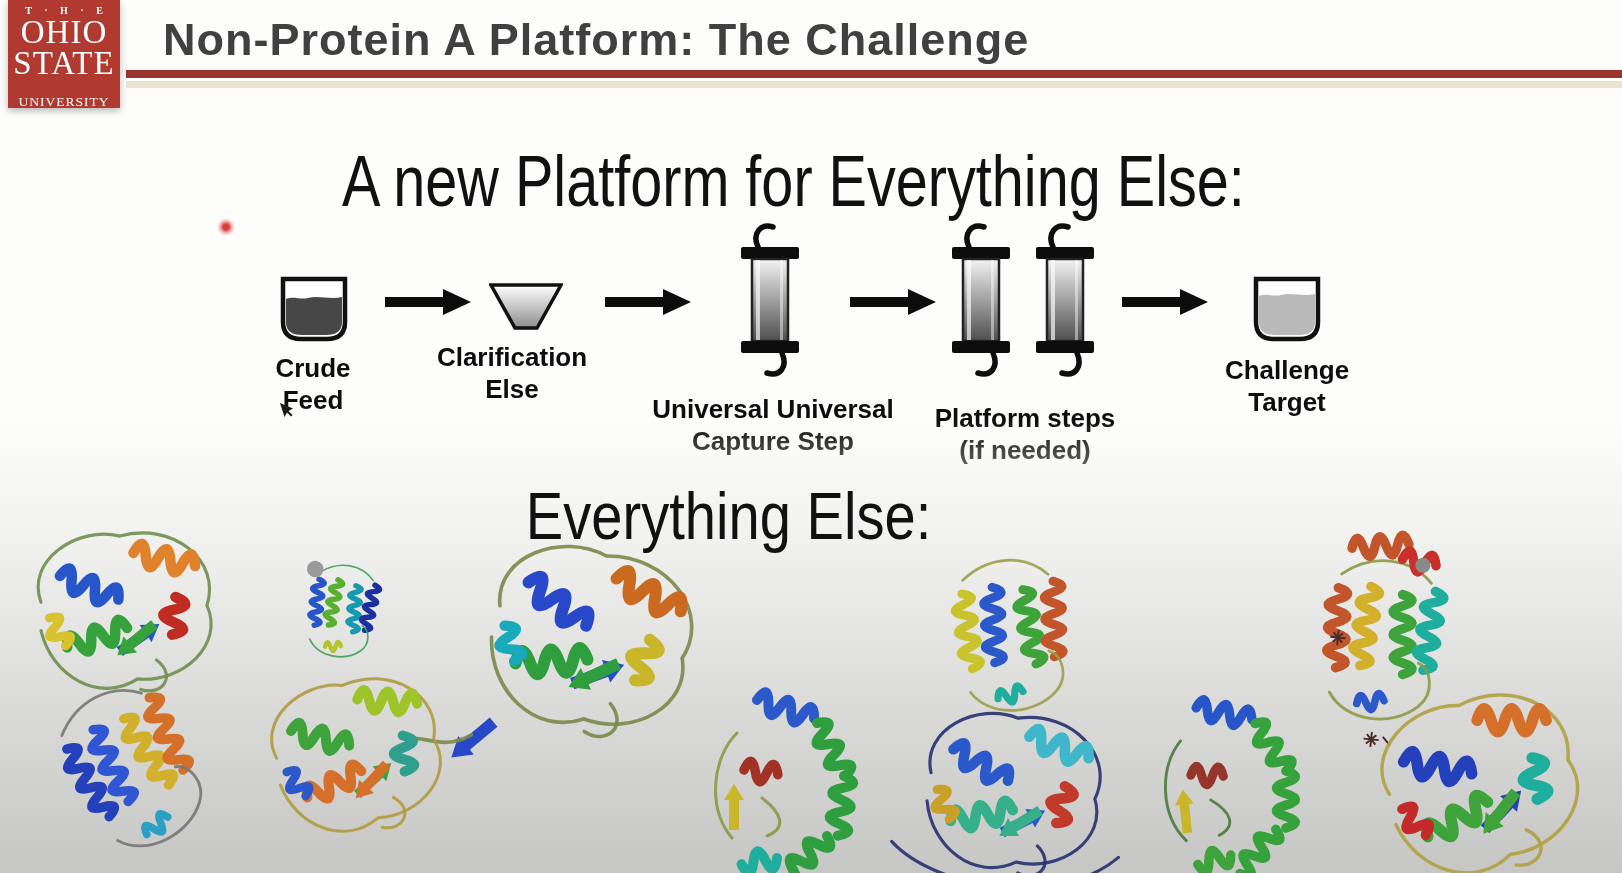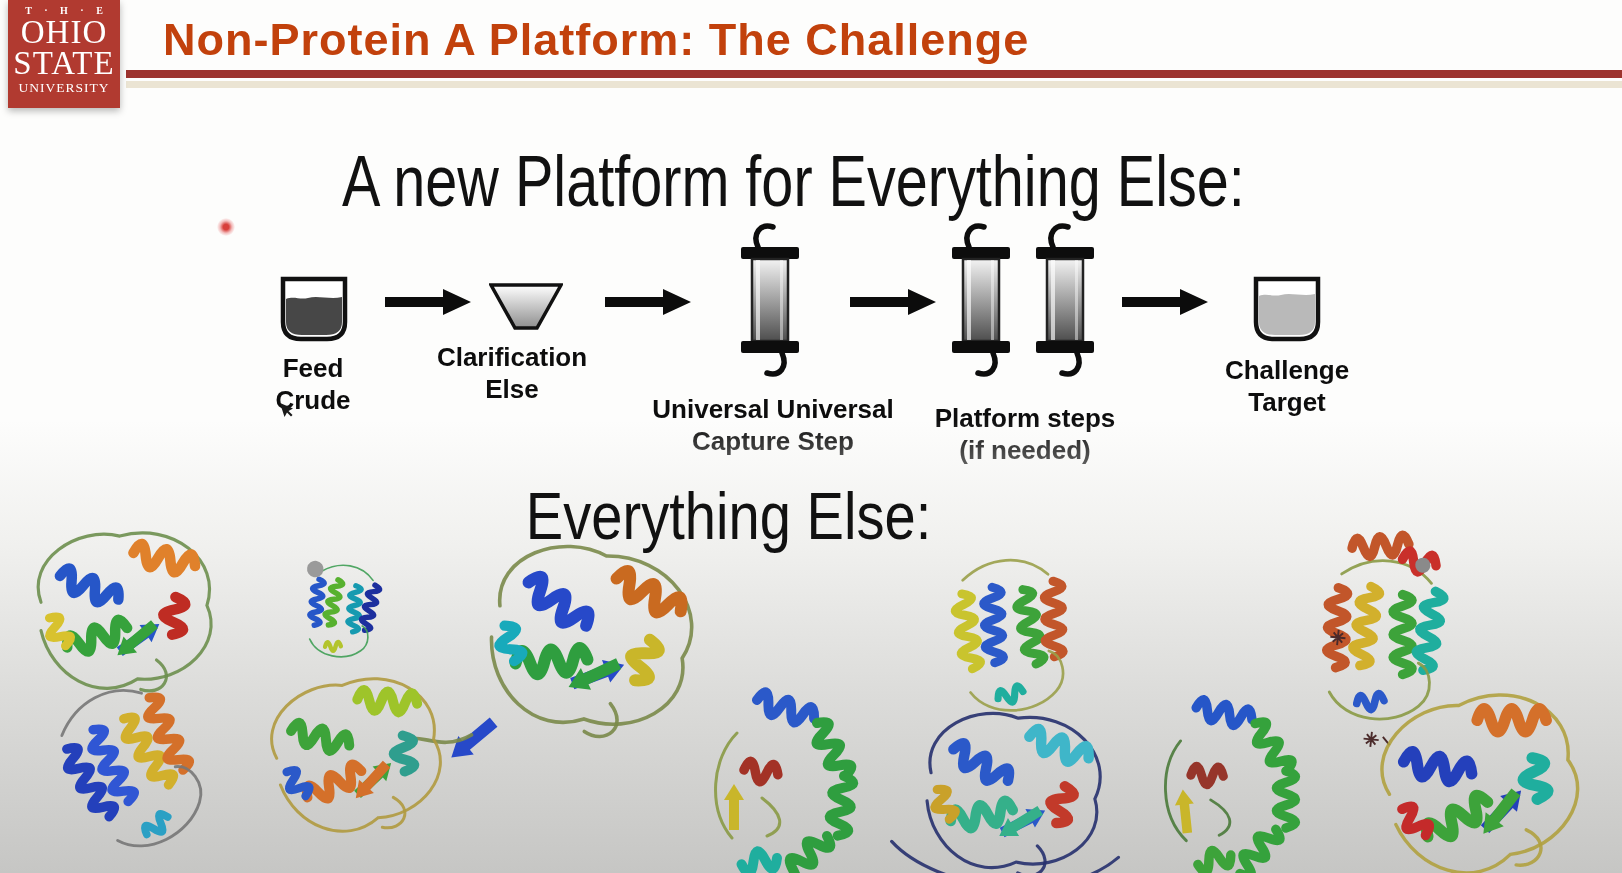--- a/index.html
+++ b/index.html
@@ -8,23 +8,23 @@
 
   
   .rule-red{position:absolute;left:126px;top:70px;width:1496px;height:8px;background:#9d332e;}
   .rule-cream{position:absolute;left:126px;top:81px;width:1496px;height:7px;background:#ebe4d3;}
   .logo{position:absolute;left:8px;top:0;width:112px;height:108px;background:#b13a30;
         color:#fff;text-align:center;box-shadow:0 3px 7px rgba(0,0,0,.28);}
   .logo .the{font-size:10px;font-weight:bold;letter-spacing:5px;margin:5px 0 0 5px;
              font-family:"Liberation Serif",serif;}
   .logo .big{font-family:"Liberation Serif",serif;font-size:33px;line-height:.93;
              letter-spacing:1px;transform:scaleY(1.05);}
-  .logo .univ{font-family:"Liberation Serif",serif;font-size:13.5px;letter-spacing:1px;margin-top:3px;}
+  .logo .univ{font-family:"Liberation Serif",serif;font-size:13.5px;letter-spacing:1px;margin-top:17px;}
   .title{position:absolute;left:163px;top:14px;font-size:45px;font-weight:bold;
-         color:#c2410c;letter-spacing:1px;white-space:nowrap;}
+         color:#404040;letter-spacing:1px;white-space:nowrap;}
 
   
   .h-platform{position:absolute;left:0;top:140px;width:1622px;text-align:center;
               font-size:72px;color:#111;transform:scaleX(.80) translateX(-22px);white-space:nowrap;}
   .h-everything{position:absolute;left:0;top:478px;width:1622px;text-align:center;
               font-size:66px;color:#111;transform:scaleX(.85) translateX(-97px);white-space:nowrap;}
 
   
   .flow-label{position:absolute;width:300px;text-align:center;font-weight:bold;
               font-size:26px;line-height:32px;color:#0d0d0d;}
@@ -62,22 +62,22 @@
 
   <div class="h-platform">A new Platform for Everything Else:</div>
 
   <div class="laser-dot"></div>
 
   <svg class="abs" style="left:279px;top:276px" width="70" height="67" viewBox="0 0 70 67">
     <path d="M4 3 H66 V46 Q66 63 48 63 H22 Q4 63 4 46 Z" fill="#ffffff" stroke="#111" stroke-width="4.5"></path>
     <path d="M7 23 C15 20 21 24 29 22 C39 19 51 24 63 21 V46 Q63 59 47 59 H23 Q7 59 7 46 Z" fill="#474747"></path>
   </svg>
   <div class="flow-label" style="left:163px;top:352px">
+    <div>Crude</div>
     <div>Feed</div>
-    <div>Crude</div>
   </div>
 
   <svg class="abs" style="left:385px;top:287px" width="86" height="30" viewBox="0 0 86 30">
     <path d="M0 10 H58 V2 L86 15 L58 28 V20 H0 Z" fill="#0c0c0c"></path>
   </svg>
 
   <svg class="abs" style="left:489px;top:283px" width="74" height="48" viewBox="0 0 74 48">
     <defs>
         <linearGradient id="fgrad" x1="0" y1="0" x2="0" y2="1">
       <stop offset="0" stop-color="#ffffff"></stop>

